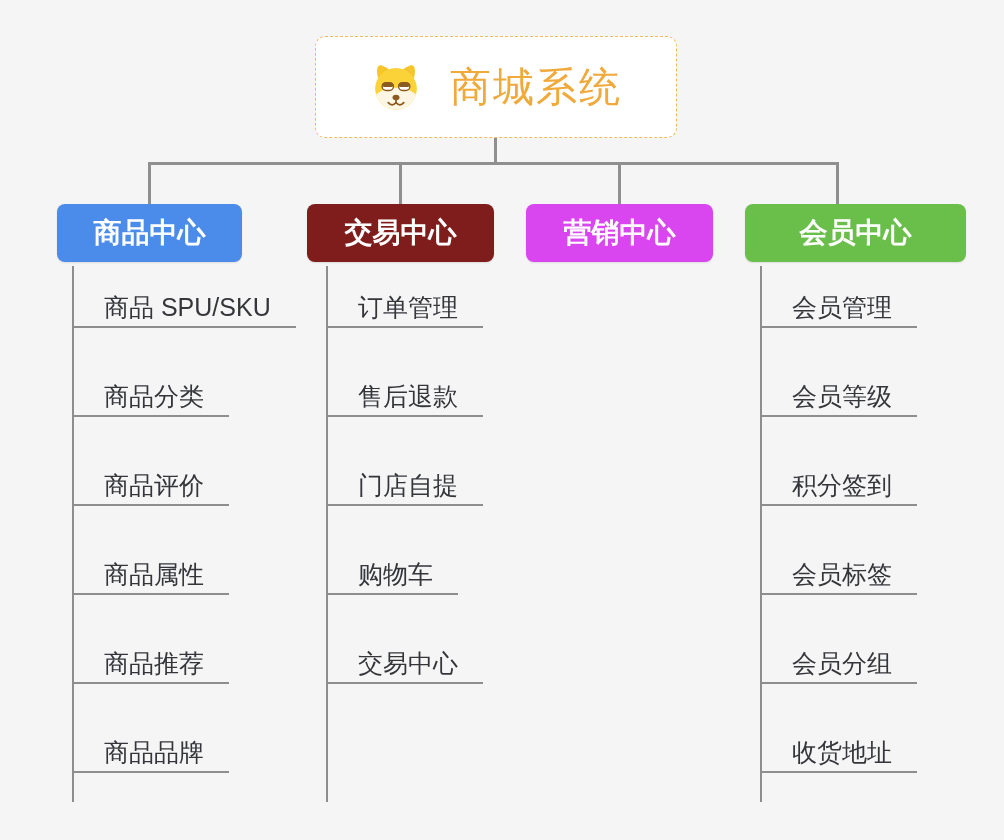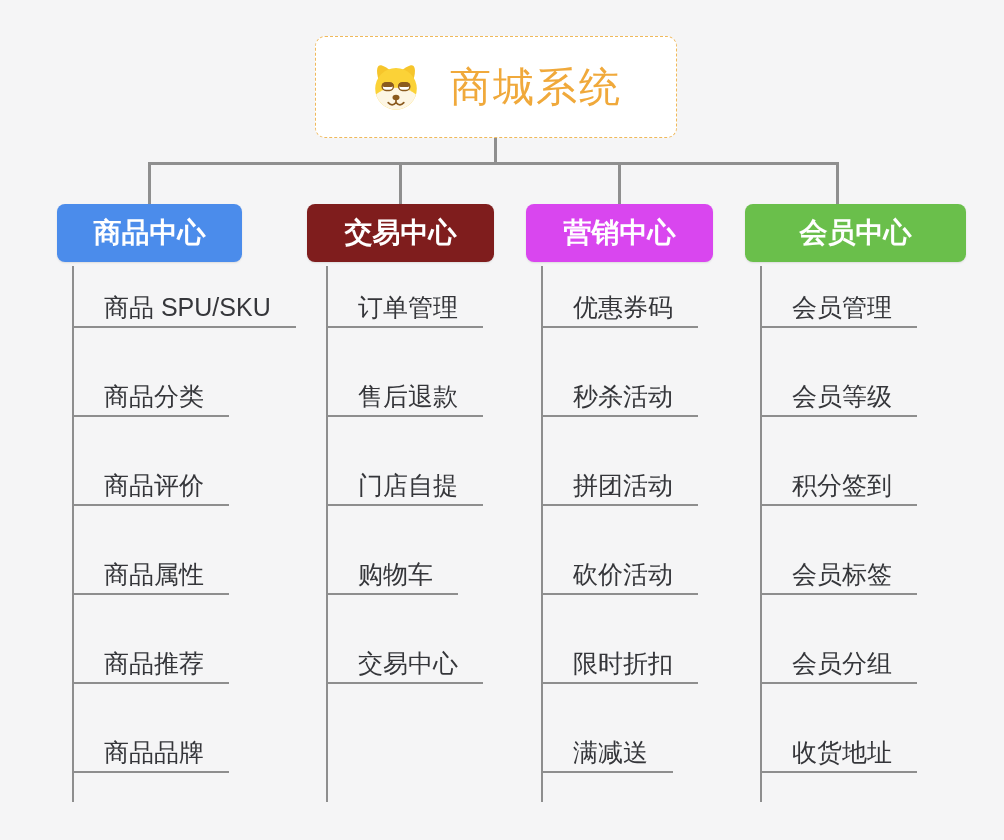--- a/index.html
+++ b/index.html
@@ -130,41 +130,20 @@
         <span class="child-node">门店自提</span>
       </div>
     <div class="child-row">
         <span class="child-node">购物车</span>
       </div>
     <div class="child-row">
         <span class="child-node">交易中心</span>
       </div>
   </div>
 
-  <div class="column col-3">
-    <div class="spine"></div>
-    <div class="child-row">
-        <span class="child-node">优惠券码</span>
-      </div>
-    <div class="child-row">
-        <span class="child-node">秒杀活动</span>
-      </div>
-    <div class="child-row">
-        <span class="child-node">拼团活动</span>
-      </div>
-    <div class="child-row">
-        <span class="child-node">砍价活动</span>
-      </div>
-    <div class="child-row">
-        <span class="child-node">限时折扣</span>
-      </div>
-    <div class="child-row">
-        <span class="child-node">满减送</span>
-      </div>
-  </div>
 
   <div class="column col-4">
     <div class="spine"></div>
     <div class="child-row">
         <span class="child-node">会员管理</span>
       </div>
     <div class="child-row">
         <span class="child-node">会员等级</span>
       </div>
     <div class="child-row">

